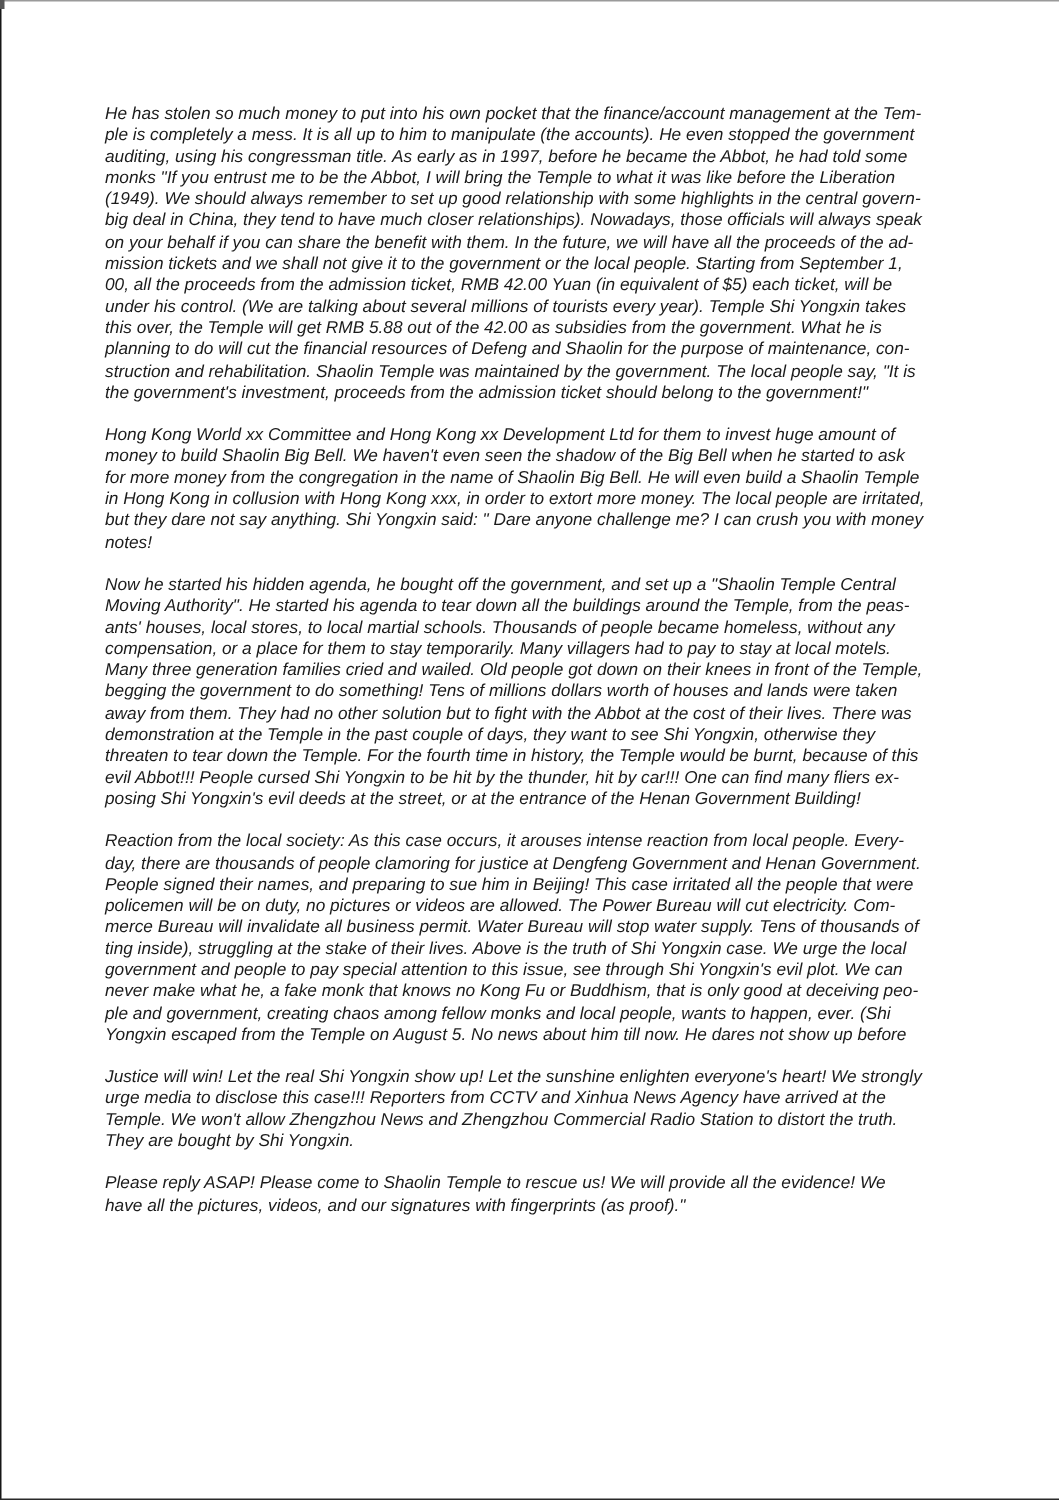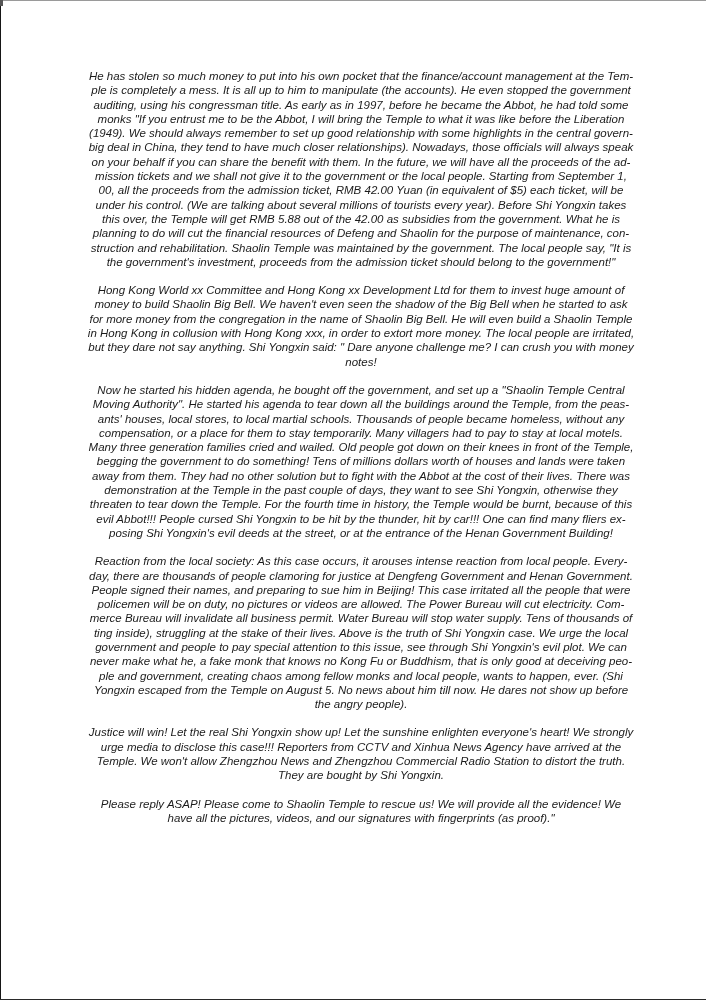--- a/index.html
+++ b/index.html
@@ -32,42 +32,42 @@
     left: 70px;
     top: 69px;
     width: 582px;
     color: #1b1b1b;
     font-style: italic;
     font-size: 11.5px;
     line-height: 14.3px;
     letter-spacing: 0px;
   }
   .paragraph { margin: 0 0 14px 0; }
-  .line { white-space: nowrap; text-align: center; }
+  .line { white-space: nowrap; }
 </style>
 </head>
 <body>
 
 <div class="scan-edge-top"></div>
 <div class="scan-edge-left"></div>
 <div class="scan-edge-bottom"></div>
 <div class="scan-corner"></div>
 
 <div class="doc">
     <div class="paragraph">
       <div class="line">He has stolen so much money to put into his own pocket that the finance/account management at the Tem-</div>
       <div class="line">ple is completely a mess. It is all up to him to manipulate (the accounts). He even stopped the government</div>
       <div class="line">auditing, using his congressman title. As early as in 1997, before he became the Abbot, he had told some</div>
       <div class="line">monks "If you entrust me to be the Abbot, I will bring the Temple to what it was like before the Liberation</div>
       <div class="line">(1949). We should always remember to set up good relationship with some highlights in the central govern-</div>
       <div class="line">big deal in China, they tend to have much closer relationships). Nowadays, those officials will always speak</div>
       <div class="line">on your behalf if you can share the benefit with them. In the future, we will have all the proceeds of the ad-</div>
       <div class="line">mission tickets and we shall not give it to the government or the local people. Starting from September 1,</div>
       <div class="line">00, all the proceeds from the admission ticket, RMB 42.00 Yuan (in equivalent of $5) each ticket, will be</div>
-      <div class="line">under his control. (We are talking about several millions of tourists every year). Before Shi Yongxin takes</div>
+      <div class="line">under his control. (We are talking about several millions of tourists every year). Temple Shi Yongxin takes</div>
       <div class="line">this over, the Temple will get RMB 5.88 out of the 42.00 as subsidies from the government. What he is</div>
       <div class="line">planning to do will cut the financial resources of Defeng and Shaolin for the purpose of maintenance, con-</div>
       <div class="line">struction and rehabilitation. Shaolin Temple was maintained by the government. The local people say, "It is</div>
       <div class="line">the government's investment, proceeds from the admission ticket should belong to the government!"</div>
     </div>
     <div class="paragraph">
       <div class="line">Hong Kong World xx Committee and Hong Kong xx Development Ltd for them to invest huge amount of</div>
       <div class="line">money to build Shaolin Big Bell. We haven't even seen the shadow of the Big Bell when he started to ask</div>
       <div class="line">for more money from the congregation in the name of Shaolin Big Bell. He will even build a Shaolin Temple</div>
       <div class="line">in Hong Kong in collusion with Hong Kong xxx, in order to extort more money. The local people are irritated,</div>
@@ -91,21 +91,20 @@
       <div class="line">Reaction from the local society: As this case occurs, it arouses intense reaction from local people. Every-</div>
       <div class="line">day, there are thousands of people clamoring for justice at Dengfeng Government and Henan Government.</div>
       <div class="line">People signed their names, and preparing to sue him in Beijing! This case irritated all the people that were</div>
       <div class="line">policemen will be on duty, no pictures or videos are allowed. The Power Bureau will cut electricity. Com-</div>
       <div class="line">merce Bureau will invalidate all business permit. Water Bureau will stop water supply. Tens of thousands of</div>
       <div class="line">ting inside), struggling at the stake of their lives. Above is the truth of Shi Yongxin case. We urge the local</div>
       <div class="line">government and people to pay special attention to this issue, see through Shi Yongxin's evil plot. We can</div>
       <div class="line">never make what he, a fake monk that knows no Kong Fu or Buddhism, that is only good at deceiving peo-</div>
       <div class="line">ple and government, creating chaos among fellow monks and local people, wants to happen, ever. (Shi</div>
       <div class="line">Yongxin escaped from the Temple on August 5. No news about him till now. He dares not show up before</div>
-      <div class="line">the angry people).</div>
     </div>
     <div class="paragraph">
       <div class="line">Justice will win! Let the real Shi Yongxin show up! Let the sunshine enlighten everyone's heart! We strongly</div>
       <div class="line">urge media to disclose this case!!! Reporters from CCTV and Xinhua News Agency have arrived at the</div>
       <div class="line">Temple. We won't allow Zhengzhou News and Zhengzhou Commercial Radio Station to distort the truth.</div>
       <div class="line">They are bought by Shi Yongxin.</div>
     </div>
     <div class="paragraph">
       <div class="line">Please reply ASAP! Please come to Shaolin Temple to rescue us! We will provide all the evidence! We</div>
       <div class="line">have all the pictures, videos, and our signatures with fingerprints (as proof)."</div>

